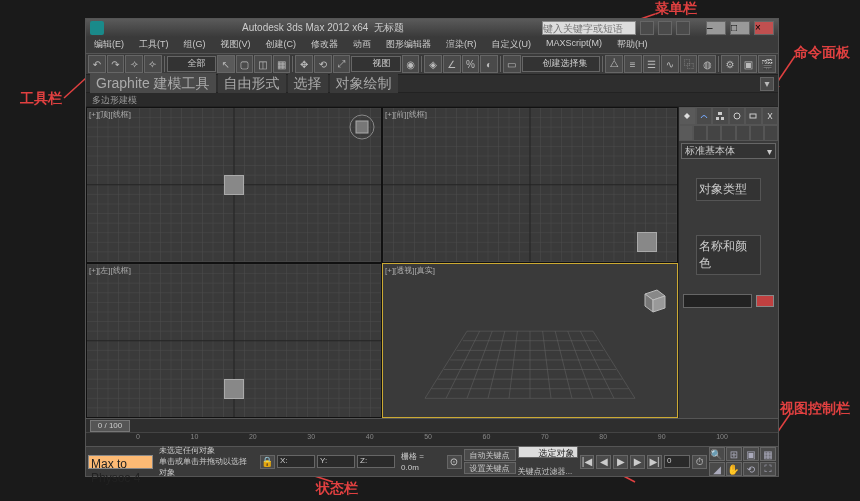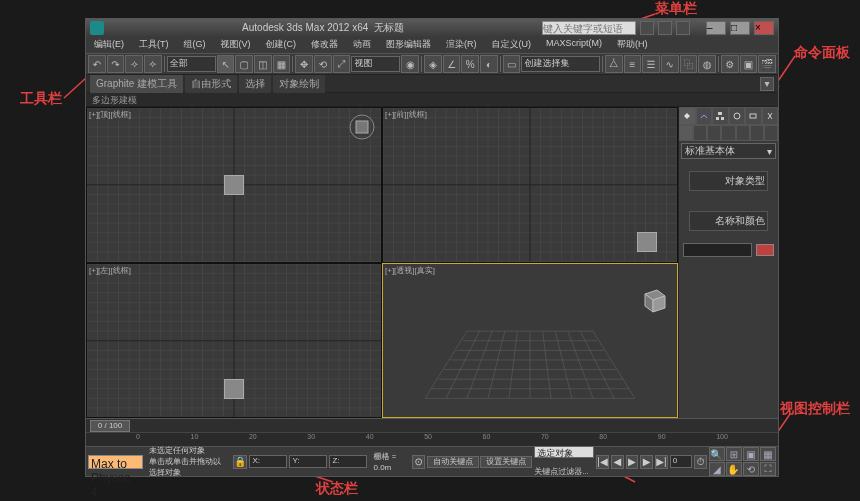--- a/index.html
+++ b/index.html
@@ -9,46 +9,46 @@
 .app-icon{width:14px;height:14px;background:#1a8a8a;border-radius:2px}
 .title{flex:1;text-align:center;color:#ccc;font-size:10px}
 .search-box{width:94px;height:14px;background:#ddd;border:1px solid #888}
 .tbtn{width:14px;height:14px;background:#4a4a4a;border:1px solid #666;display:inline-block}
 .win-btn{width:20px;height:14px;background:#999;border:1px solid #666;display:inline-block}
 .menubar{height:16px;background:#3a3a3a;display:flex;align-items:flex-start;padding:0 4px;gap:7px;color:#ccc}
 .menu-item{padding:1px 4px;font-size:9px;cursor:pointer}
 .toolbar{height:22px;background:#3a3a3a;border-top:1px solid #555;border-bottom:1px solid #222;display:flex;align-items:center;padding:0 2px;gap:1px}
 .tool-btn{width:18px;height:18px;background:#4a4a4a;border:1px solid #666;display:flex;align-items:center;justify-content:center;color:#bbb;font-size:10px;cursor:pointer}
 .tool-btn.arrow{background:#5a5a5a}
-.tool-dd{width:50px;height:16px;background:#333;border:1px solid #666;color:#ccc;font-size:9px;padding-left:2px}
+.tool-dd{width:50px;height:16px;background:#333;border:1px solid #666;color:#ccc;font-size:9px;padding-left:20px}
 .tool-dd.wide{width:80px}
 .tool-sep{width:1px;height:16px;background:#666;margin:0 1px}
 .ribbon{height:18px;background:#2e2e2e;border-bottom:1px solid #222;display:flex;align-items:center;gap:2px;padding:0 4px;color:#aaa}
-.ribbon-tab{padding:2px 6px;font-size:10px;background:#3a3a3a;cursor:pointer}
+.ribbon-tab{padding:2px 6px;font-size:14px;background:#3a3a3a;cursor:pointer}
 .ribbon-tab.active{background:#4a4a4a}
 .ribbon2{height:14px;background:#2a2a2a;border-bottom:1px solid #222;color:#999;font-size:9px;padding:1px 6px}
 .main{flex:1;display:flex;min-height:0}
 .viewports{flex:1;display:flex;flex-direction:column;background:#2a2a2a}
 .vp-row{flex:1;display:flex}
 .vp{flex:1;border:1px solid #111;background:#3a3a3a;position:relative;overflow:hidden}
 .vp.active{border:1px solid #ccaa33}
 .vp-label{position:absolute;top:1px;left:2px;color:#aaa;font-size:8px;z-index:3}
 .grid-svg{position:absolute;inset:0;width:100%;height:100%}
 .grid-line{stroke:#4e4e4e;stroke-width:0.5}
 .grid-axis{stroke-width:1}
 .cube{position:absolute;width:20px;height:20px;background:#888;border:1px solid #aaa;top:50%;left:50%;transform:translate(-50%,-50%)}
 .cmdpanel{width:100px;background:#3a3a3a;border-left:1px solid #222;display:flex;flex-direction:column}
 .cmd-tabs{height:18px;display:flex;background:#2a2a2a}
 .cmd-tab{flex:1;border:1px solid #555;background:#4a4a4a;display:flex;align-items:center;justify-content:center;cursor:pointer}
 .cmd-tab.active{background:#5a5a5a}
 .cmd-tab svg{width:10px;height:10px}
 .cmd-subtabs{height:16px;display:flex;background:#333}
 .cmd-sub{flex:1;border:1px solid #555;background:#444;cursor:pointer}
 .cmd-dd{margin:2px;height:16px;background:#333;border:1px solid #666;color:#ccc;font-size:9px;padding-left:3px;display:flex;align-items:center;justify-content:space-between;padding-right:3px}
-.rollout-hdr{background:#333;color:#ccc;font-size:10px;text-align:right;padding:2px;border:1px solid #555;margin:10px}
+.rollout-hdr{background:#333;color:#ccc;font-size:12px;text-align:left;padding:2px;border:1px solid #555;margin:17px}
 .prim-grid{display:grid;grid-template-columns:1fr 1fr;gap:1px;padding:2px}
 .prim-btn{height:14px;background:#4a4a4a;border:1px solid #666;color:#ccc;font-size:8px;display:flex;align-items:center;justify-content:center;cursor:pointer}
 .name-field{margin:2px;height:14px;background:#222;border:1px solid #666}
 .color-sw{width:18px;height:12px;background:#c04040;border:1px solid #888;margin:2px;float:right}
 .timeslider{height:14px;background:#2e2e2e;border-top:1px solid #555;display:flex;align-items:center;padding:0 4px}
 .slider-thumb{width:40px;height:12px;background:#555;border:1px solid #777;color:#ccc;font-size:8px;text-align:center}
 .trackbar{height:14px;background:#2a2a2a;border-top:1px solid #444;position:relative}
 .ticks{position:absolute;inset:0;display:flex;justify-content:space-between;padding:0 50px}
 .tick{color:#888;font-size:7px}
 .statusbar{height:30px;background:#3a3a3a;border-top:1px solid #555;display:flex;align-items:center;padding:0 2px;gap:2px}
@@ -452,21 +452,21 @@
 <div class="status-info">单击或单击并拖动以选择对象</div>
 </div>
 <div class="anim-btn">🔒</div>
 <div class="xyz">
 <div class="xyz-field">X:</div>
 <div class="xyz-field">Y:</div>
 <div class="xyz-field">Z:</div>
 </div>
 <div class="status-info">栅格 = 0.0m</div>
 <div class="anim-btn">⊙</div>
-<div style="display:flex;flex-direction:row;gap:1px">
+<div style="display:flex;flex-direction:column;gap:1px">
 <div class="prim-btn" style="width:52px;height:12px">自动关键点</div>
 <div class="prim-btn" style="width:52px;height:12px">设置关键点</div>
 </div>
 <div style="display:flex;flex-direction:column;gap:8px">
 <div class="tool-dd" style="width:60px;height:12px;background:#ddd;color:#222">选定对象</div>
 <div class="status-info" style="padding:0">关键点过滤器...</div>
 </div>
 <div class="anim-btn">|◀</div>
 <div class="anim-btn">◀</div>
 <div class="anim-btn">▶</div>

